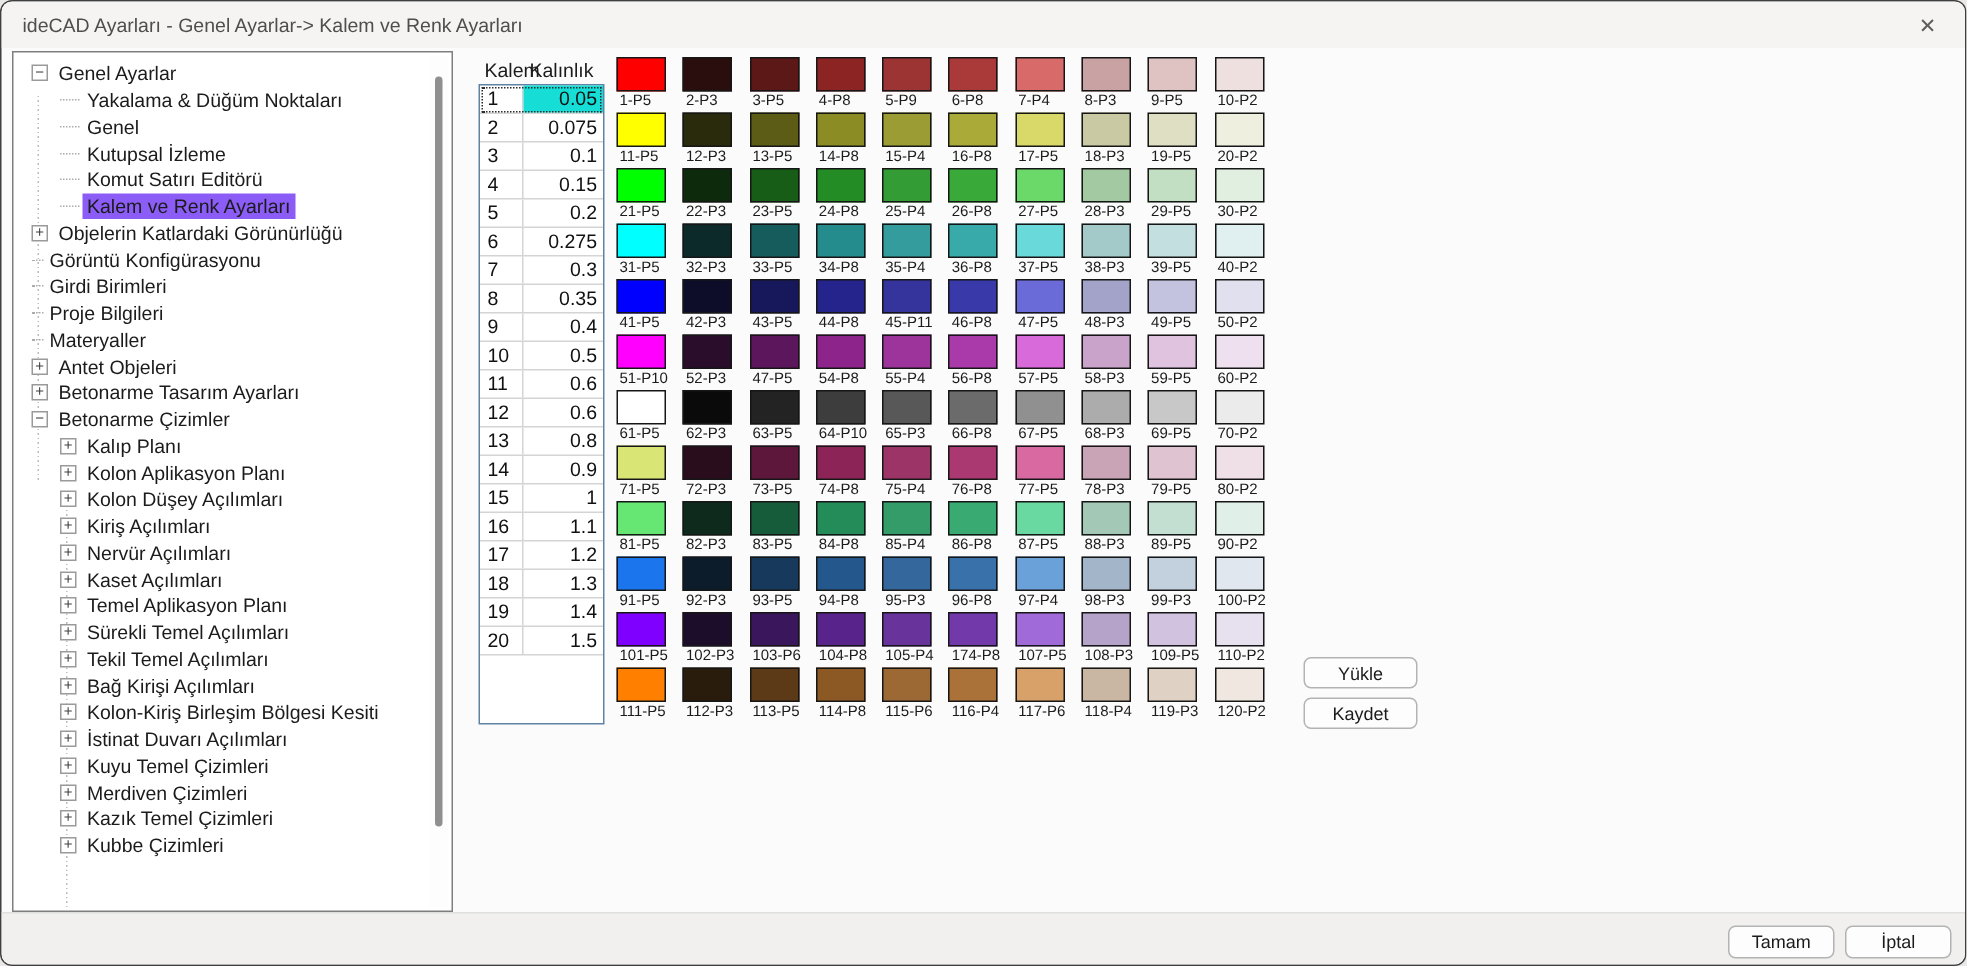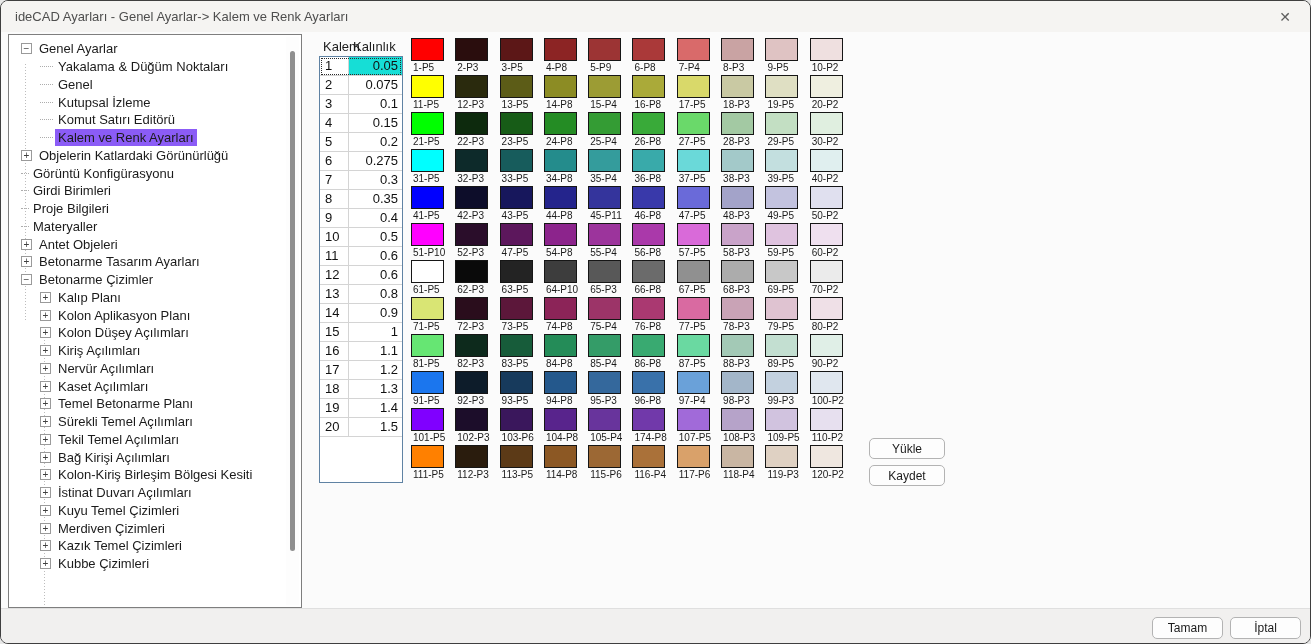--- a/index.html
+++ b/index.html
@@ -146,21 +146,21 @@
         <div class="trow lvl1">
           <span class="tbox">+</span>
           <span class="tlabel">Nervür Açılımları</span>
         </div>
         <div class="trow lvl1">
           <span class="tbox">+</span>
           <span class="tlabel">Kaset Açılımları</span>
         </div>
         <div class="trow lvl1">
           <span class="tbox">+</span>
-          <span class="tlabel">Temel Betonarme Planı</span>
+          <span class="tlabel">Temel Aplikasyon Planı</span>
         </div>
         <div class="trow lvl1">
           <span class="tbox">+</span>
           <span class="tlabel">Sürekli Temel Açılımları</span>
         </div>
         <div class="trow lvl1">
           <span class="tbox">+</span>
           <span class="tlabel">Tekil Temel Açılımları</span>
         </div>
         <div class="trow lvl1">

